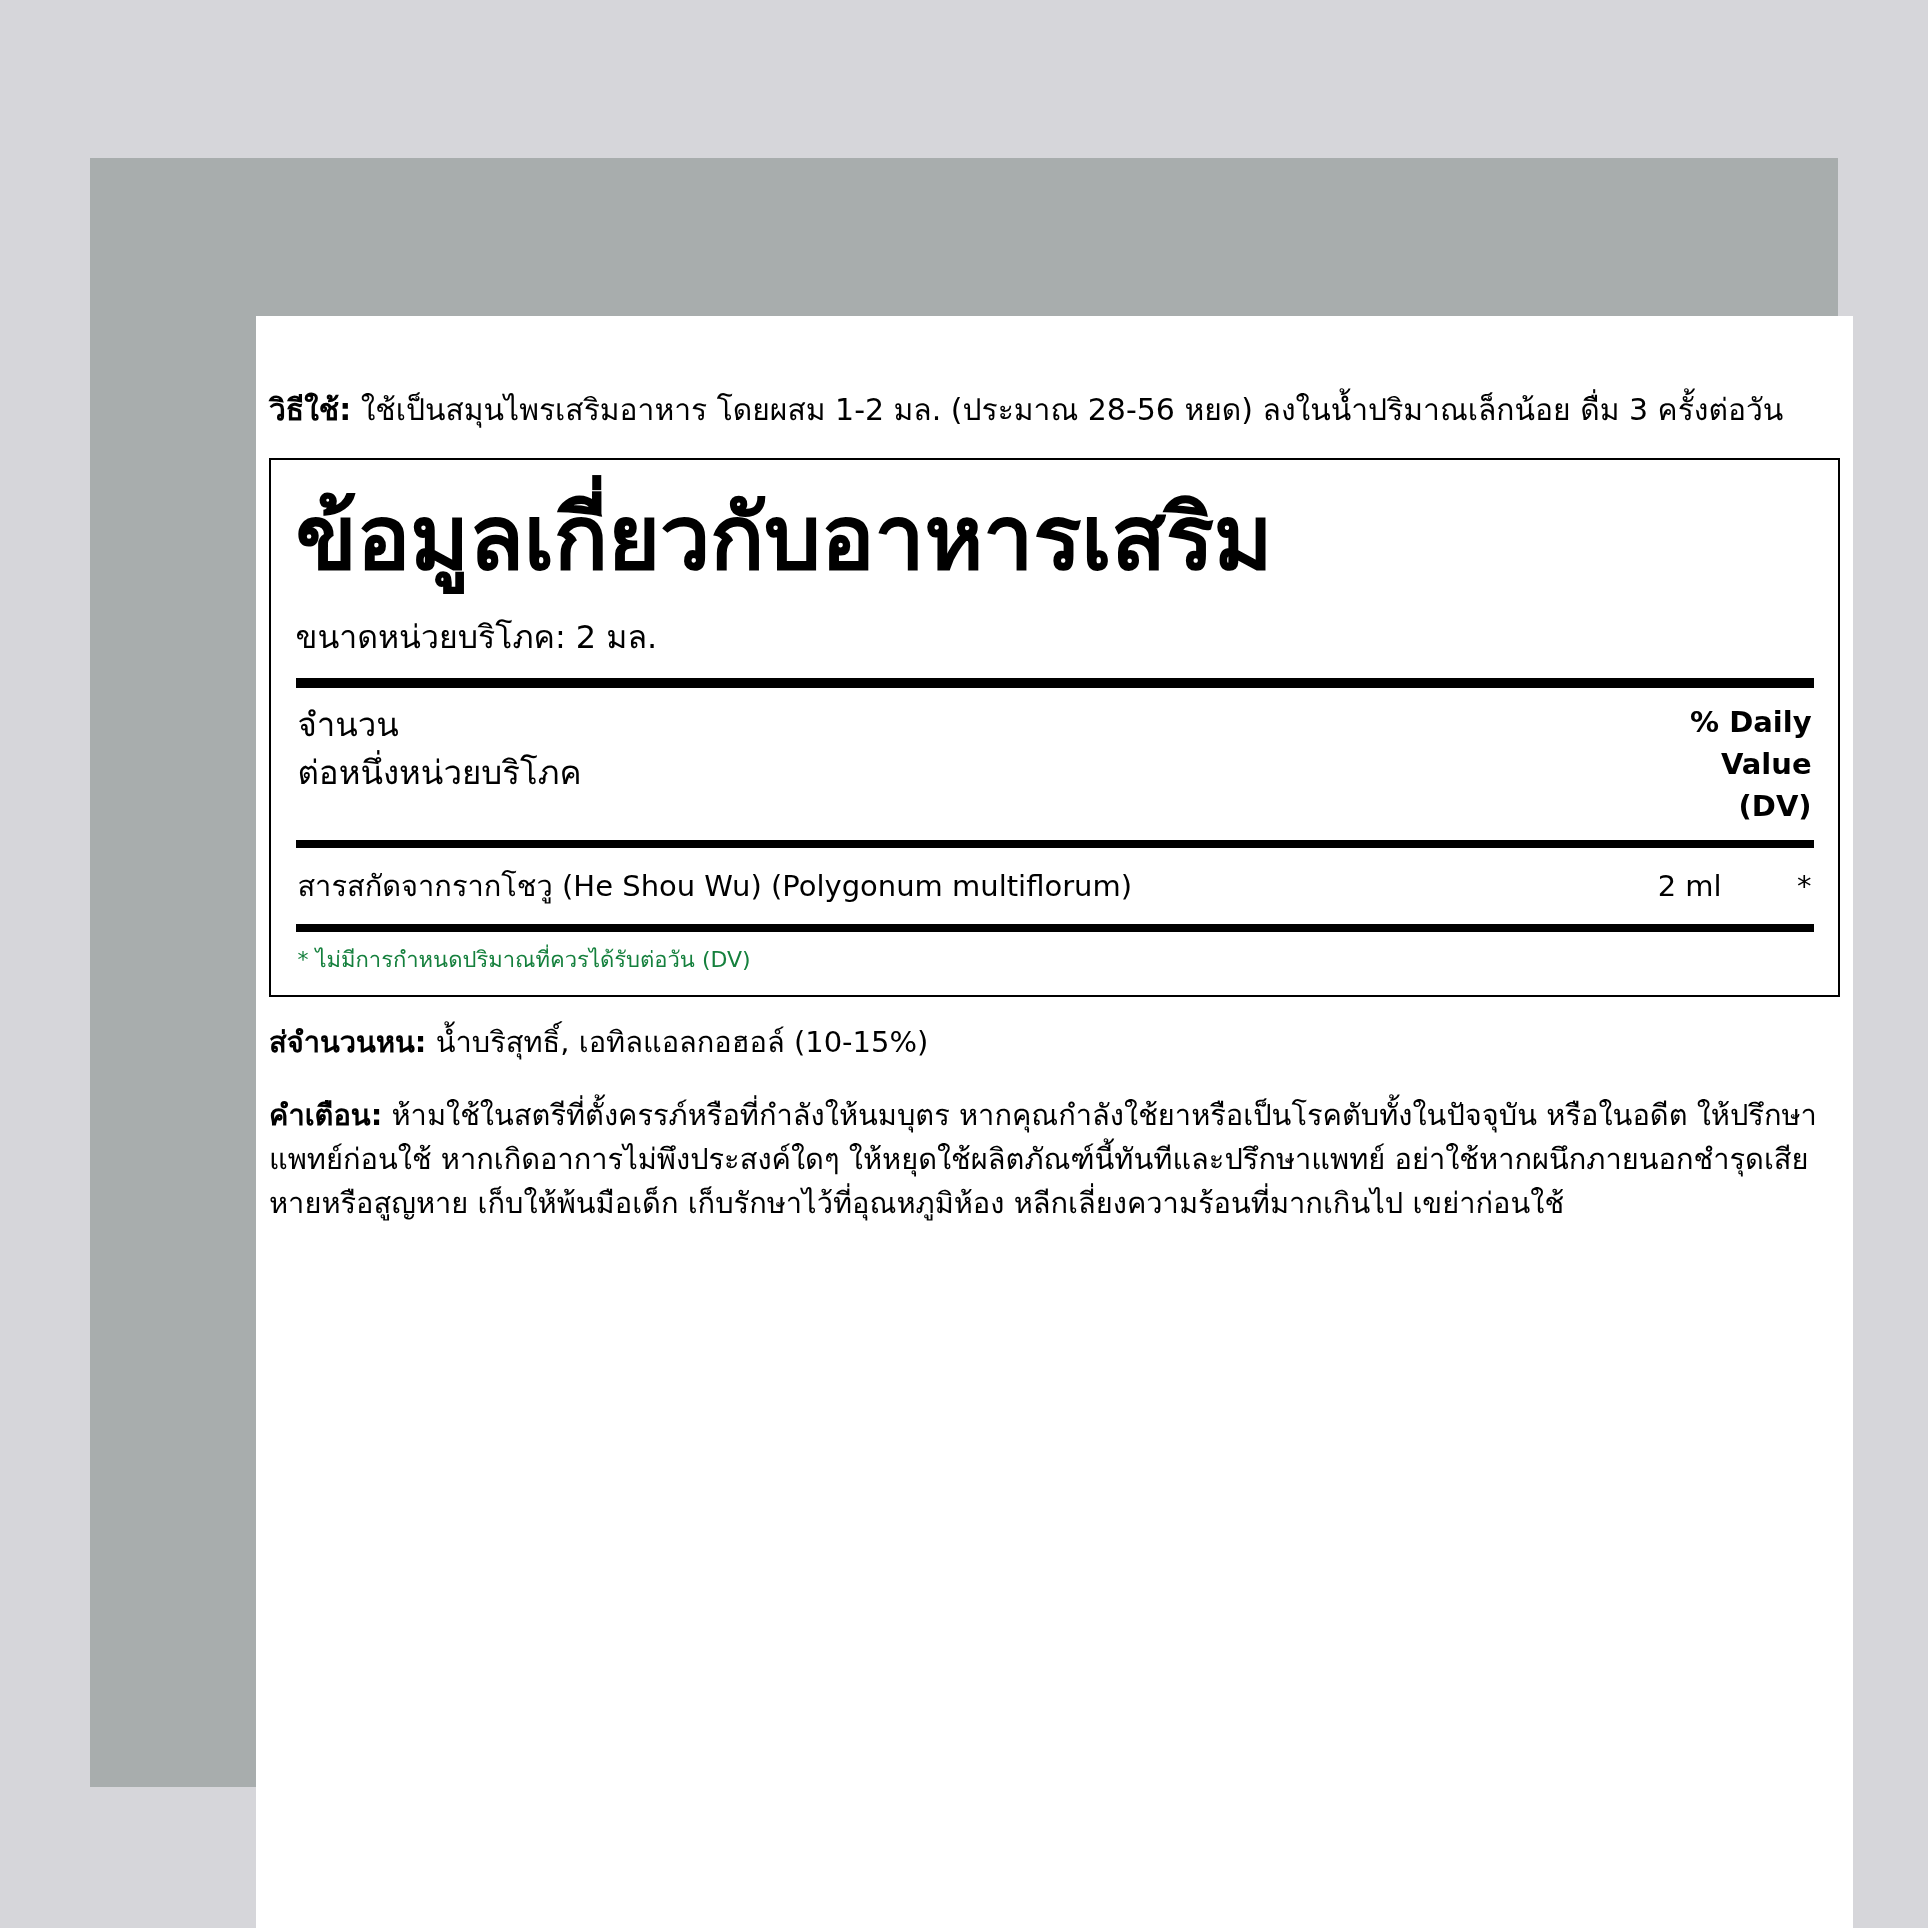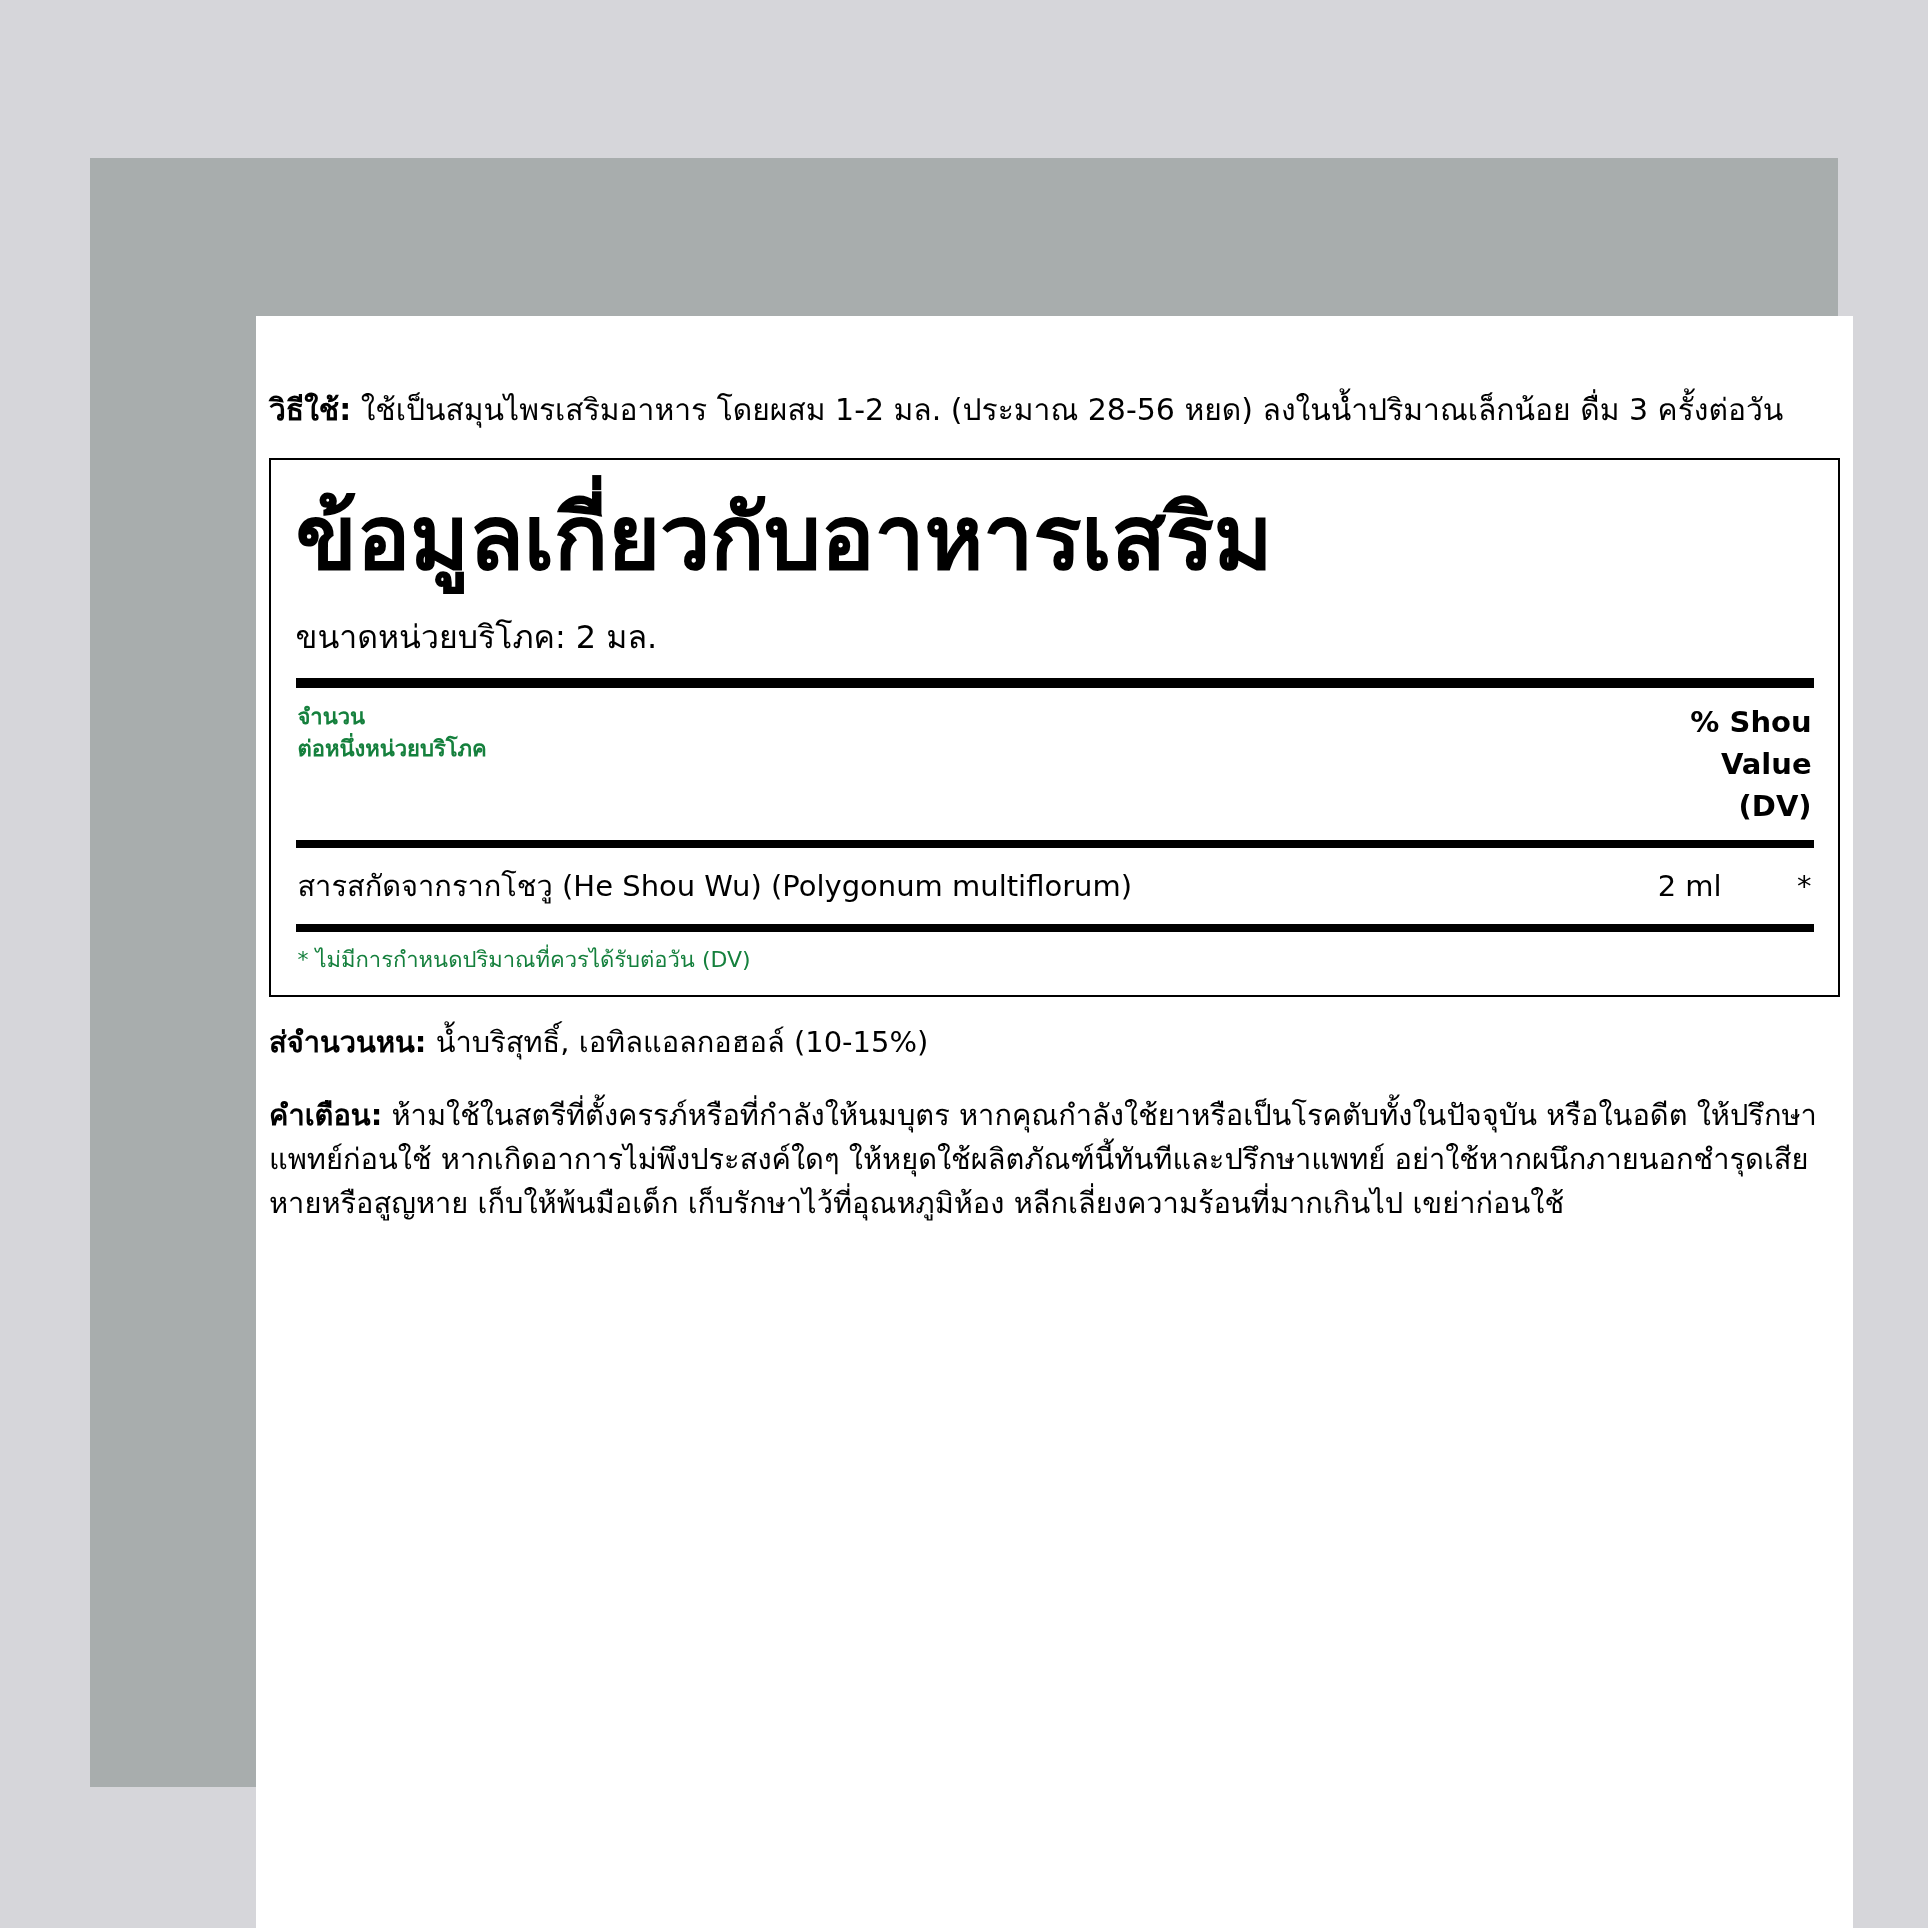--- a/index.html
+++ b/index.html
@@ -88,24 +88,24 @@
     margin: 0;
   }
 
   .head-row {
     display: flex;
     justify-content: space-between;
     align-items: flex-start;
     padding: 13px 1.9px 13px 1.9px;
   }
   .head-left {
-    font-size: 22px;
-    font-weight: bold;
+    font-size: 33px;
+    font-weight: normal;
     line-height: 1.45;
-    color: #15803d;
+    color: #000000;
   }
   .head-right {
     font-size: 29px;
     font-weight: bold;
     line-height: 1.45;
     color: #000;
     text-align: right;
     min-width: 188px;
   }
 
@@ -168,21 +168,21 @@
       <div class="serving-line">ขนาดหน่วยบริโภค: 2 มล.</div>
 
       <hr class="rule-thick">
 
       <div class="head-row">
         <div class="head-left">
           <div>จำนวน</div>
           <div>ต่อหนึ่งหน่วยบริโภค</div>
         </div>
         <div class="head-right">
-          <div>% Shou</div>
+          <div>% Daily</div>
           <div>Value</div>
           <div>(DV)</div>
         </div>
       </div>
 
       <hr class="rule-medium">
 
       <div class="nutrient-row">
         <div class="nutrient-name">สารสกัดจากรากโชวู (He Shou Wu) (Polygonum multiflorum)</div>
         <div class="nutrient-amount">2 ml</div>

